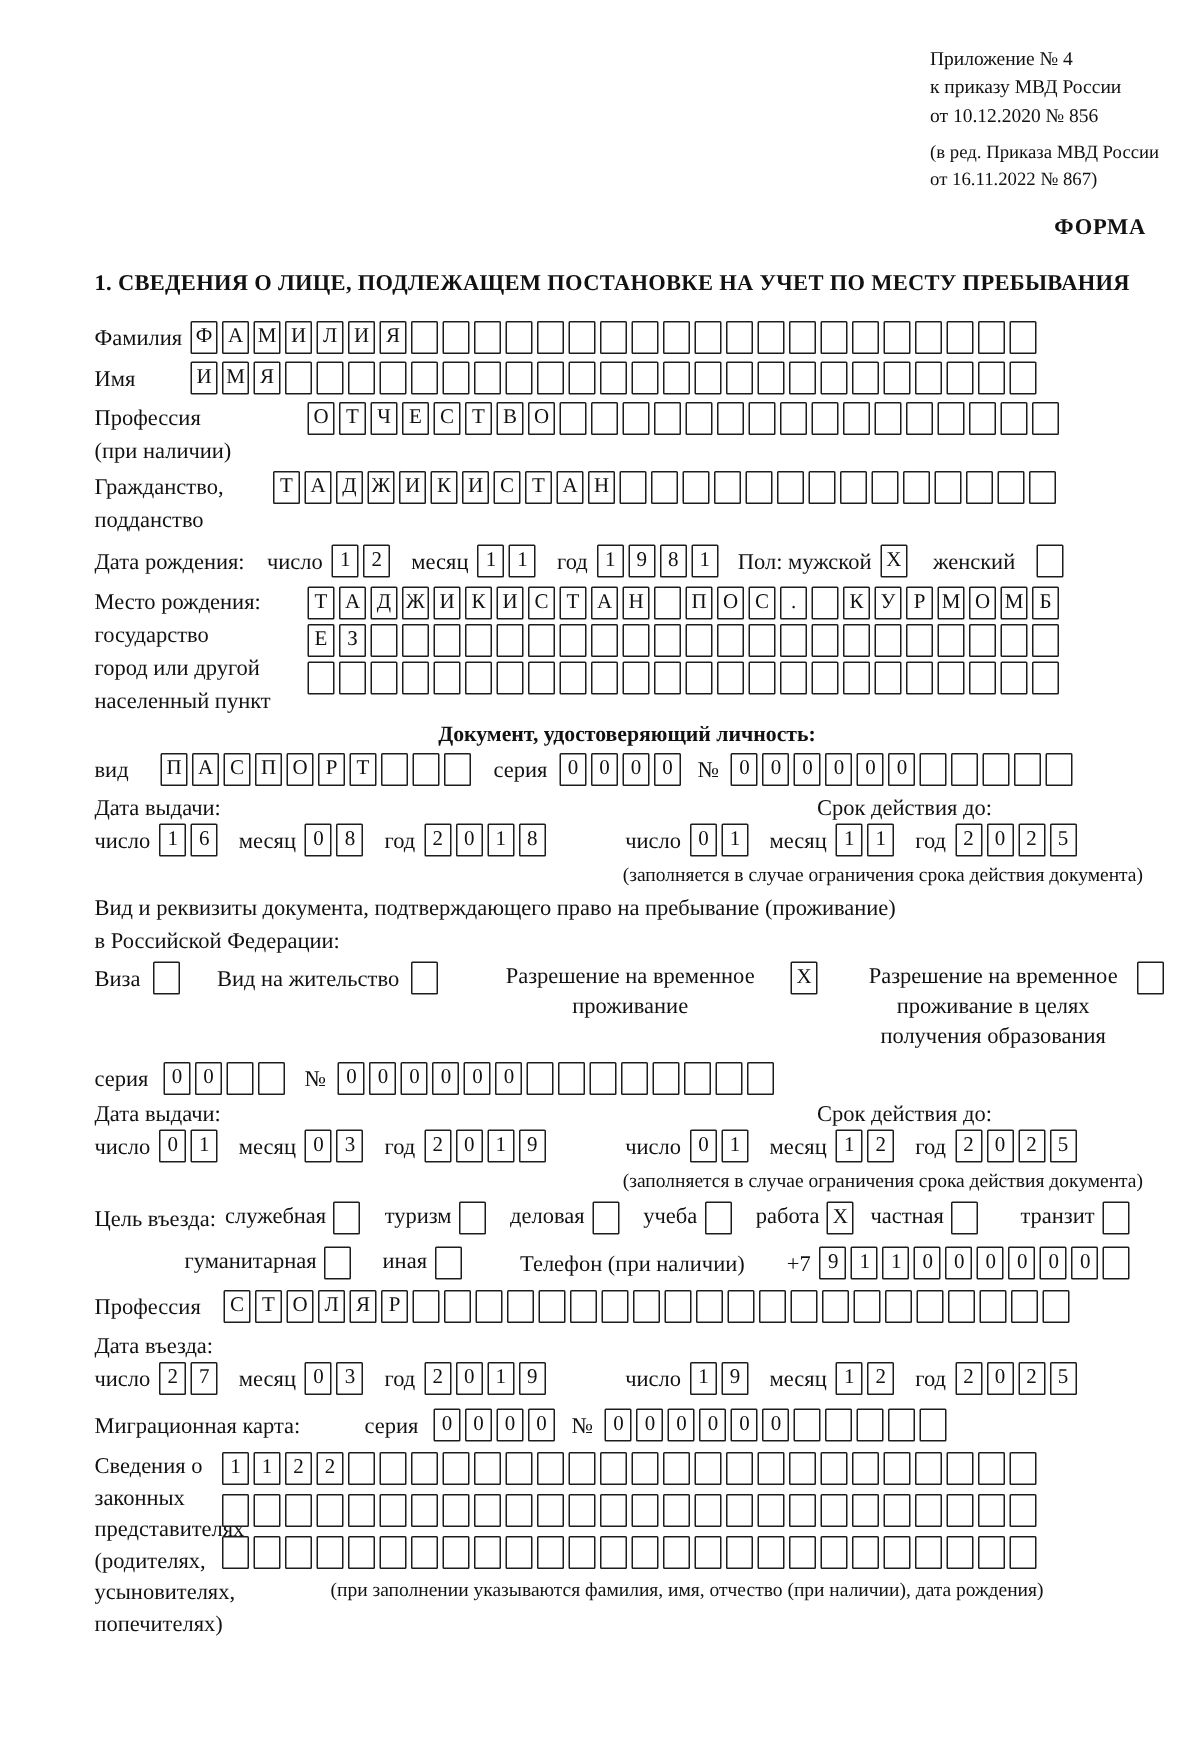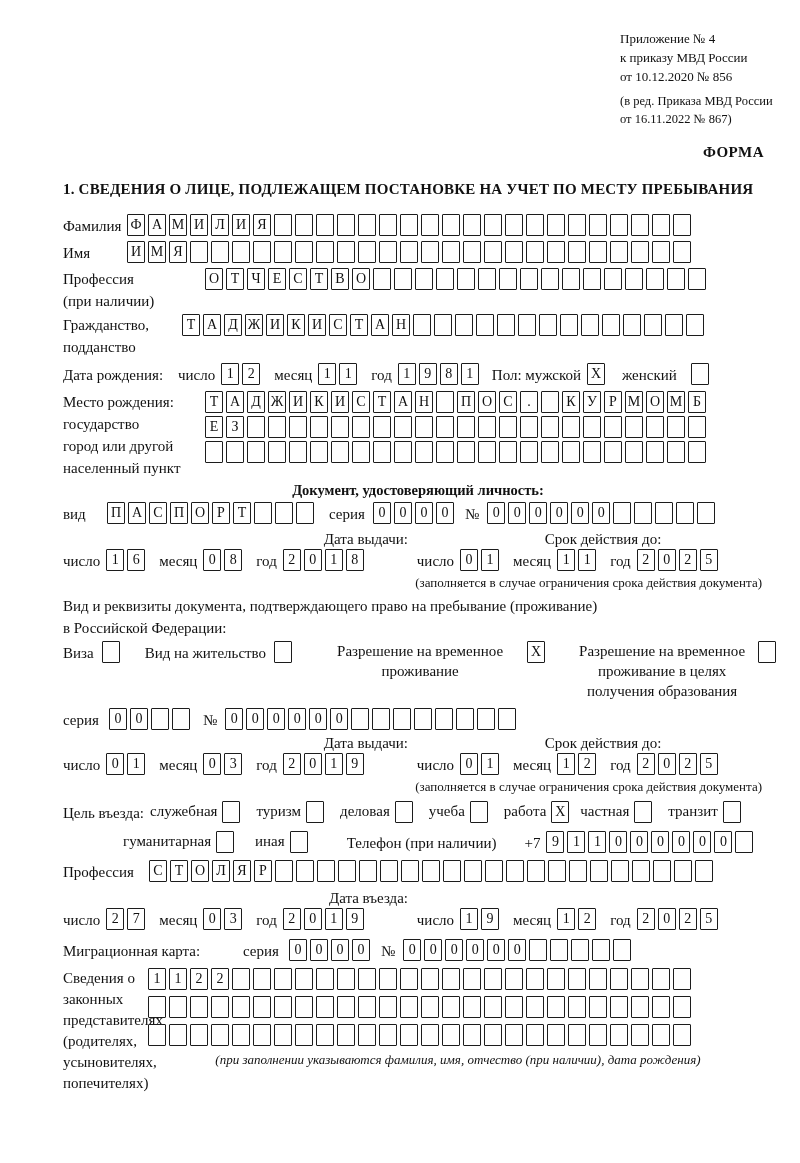--- a/index.html
+++ b/index.html
@@ -33,37 +33,37 @@
   .lblcol { flex:0 0 auto; font-size:15px; line-height:22px; }
   .rowstack > .cells { display:flex; margin-bottom:3px; }
 
   .dgrp { display:inline-flex; align-items:flex-start; }
   .dlbl { font-size:15px; line-height:24px; margin:0 6px 0 11px; }
   .dlbl.first { margin-left:0; }
 
   .center-bold { text-align:center; font-weight:bold; font-size:14.5px; margin-top:3px; width:710px; }
 
   .two-head { display:flex; font-size:15px; margin-top:5px; }
-  .two-head .h1 { width:345px; text-align:right; }
+  .two-head .h1 { width:345px; text-align:left; }
   .two-head .h2 { width:330px; text-align:center; margin-left:30px; }
   .two-nums { display:flex; margin-top:1px; }
   .two-nums .g2 { margin-left:50px; }
   .note-right { font-size:13px; text-align:right; padding-right:38px; margin-top:2px; line-height:15px; }
 
   .intro { font-size:15px; margin-top:6px; line-height:20px; }
 
   .opt { display:inline-flex; align-items:flex-start; }
   .opt .olabel { margin-right:8px; line-height:24px; }
   .opt .olabel.wrap { text-align:center; line-height:20px; }
   .options-row { display:flex; align-items:flex-start; margin-top:3px; }
 
   .popt { display:inline-flex; align-items:center; }
   .popt .olabel { margin-right:5px; }
 
-  .bottom-note { font-size:13px; margin-top:6px; text-align:center; width:620px; line-height:15px;font-style:italic; }
+  .bottom-note { font-size:13px; margin-top:6px; text-align:center; width:620px; line-height:15px; }
 </style>
 </head>
 <body>
 
 <div class="page">
 
   <div class="appendix">
     <div>Приложение № 4</div>
     <div>к приказу МВД России</div>
     <div>от 10.12.2020 № 856</div>
@@ -552,21 +552,21 @@
         <span class="cells">
           <span class="cell">X</span>
         </span>
       </span>
     <span class="popt" style="margin-left:8px;">
         <span class="olabel">частная</span>
         <span class="cells">
           <span class="cell"></span>
         </span>
       </span>
-    <span class="popt" style="margin-left:13px;">
+    <span class="popt" style="margin-left:25px;">
         <span class="olabel">транзит</span>
         <span class="cells">
           <span class="cell"></span>
         </span>
       </span>
   </div>
 
   <div class="frow" style="margin-top:6px;margin-left:60px;">
     <span class="popt">
         <span class="olabel">гуманитарная</span>

